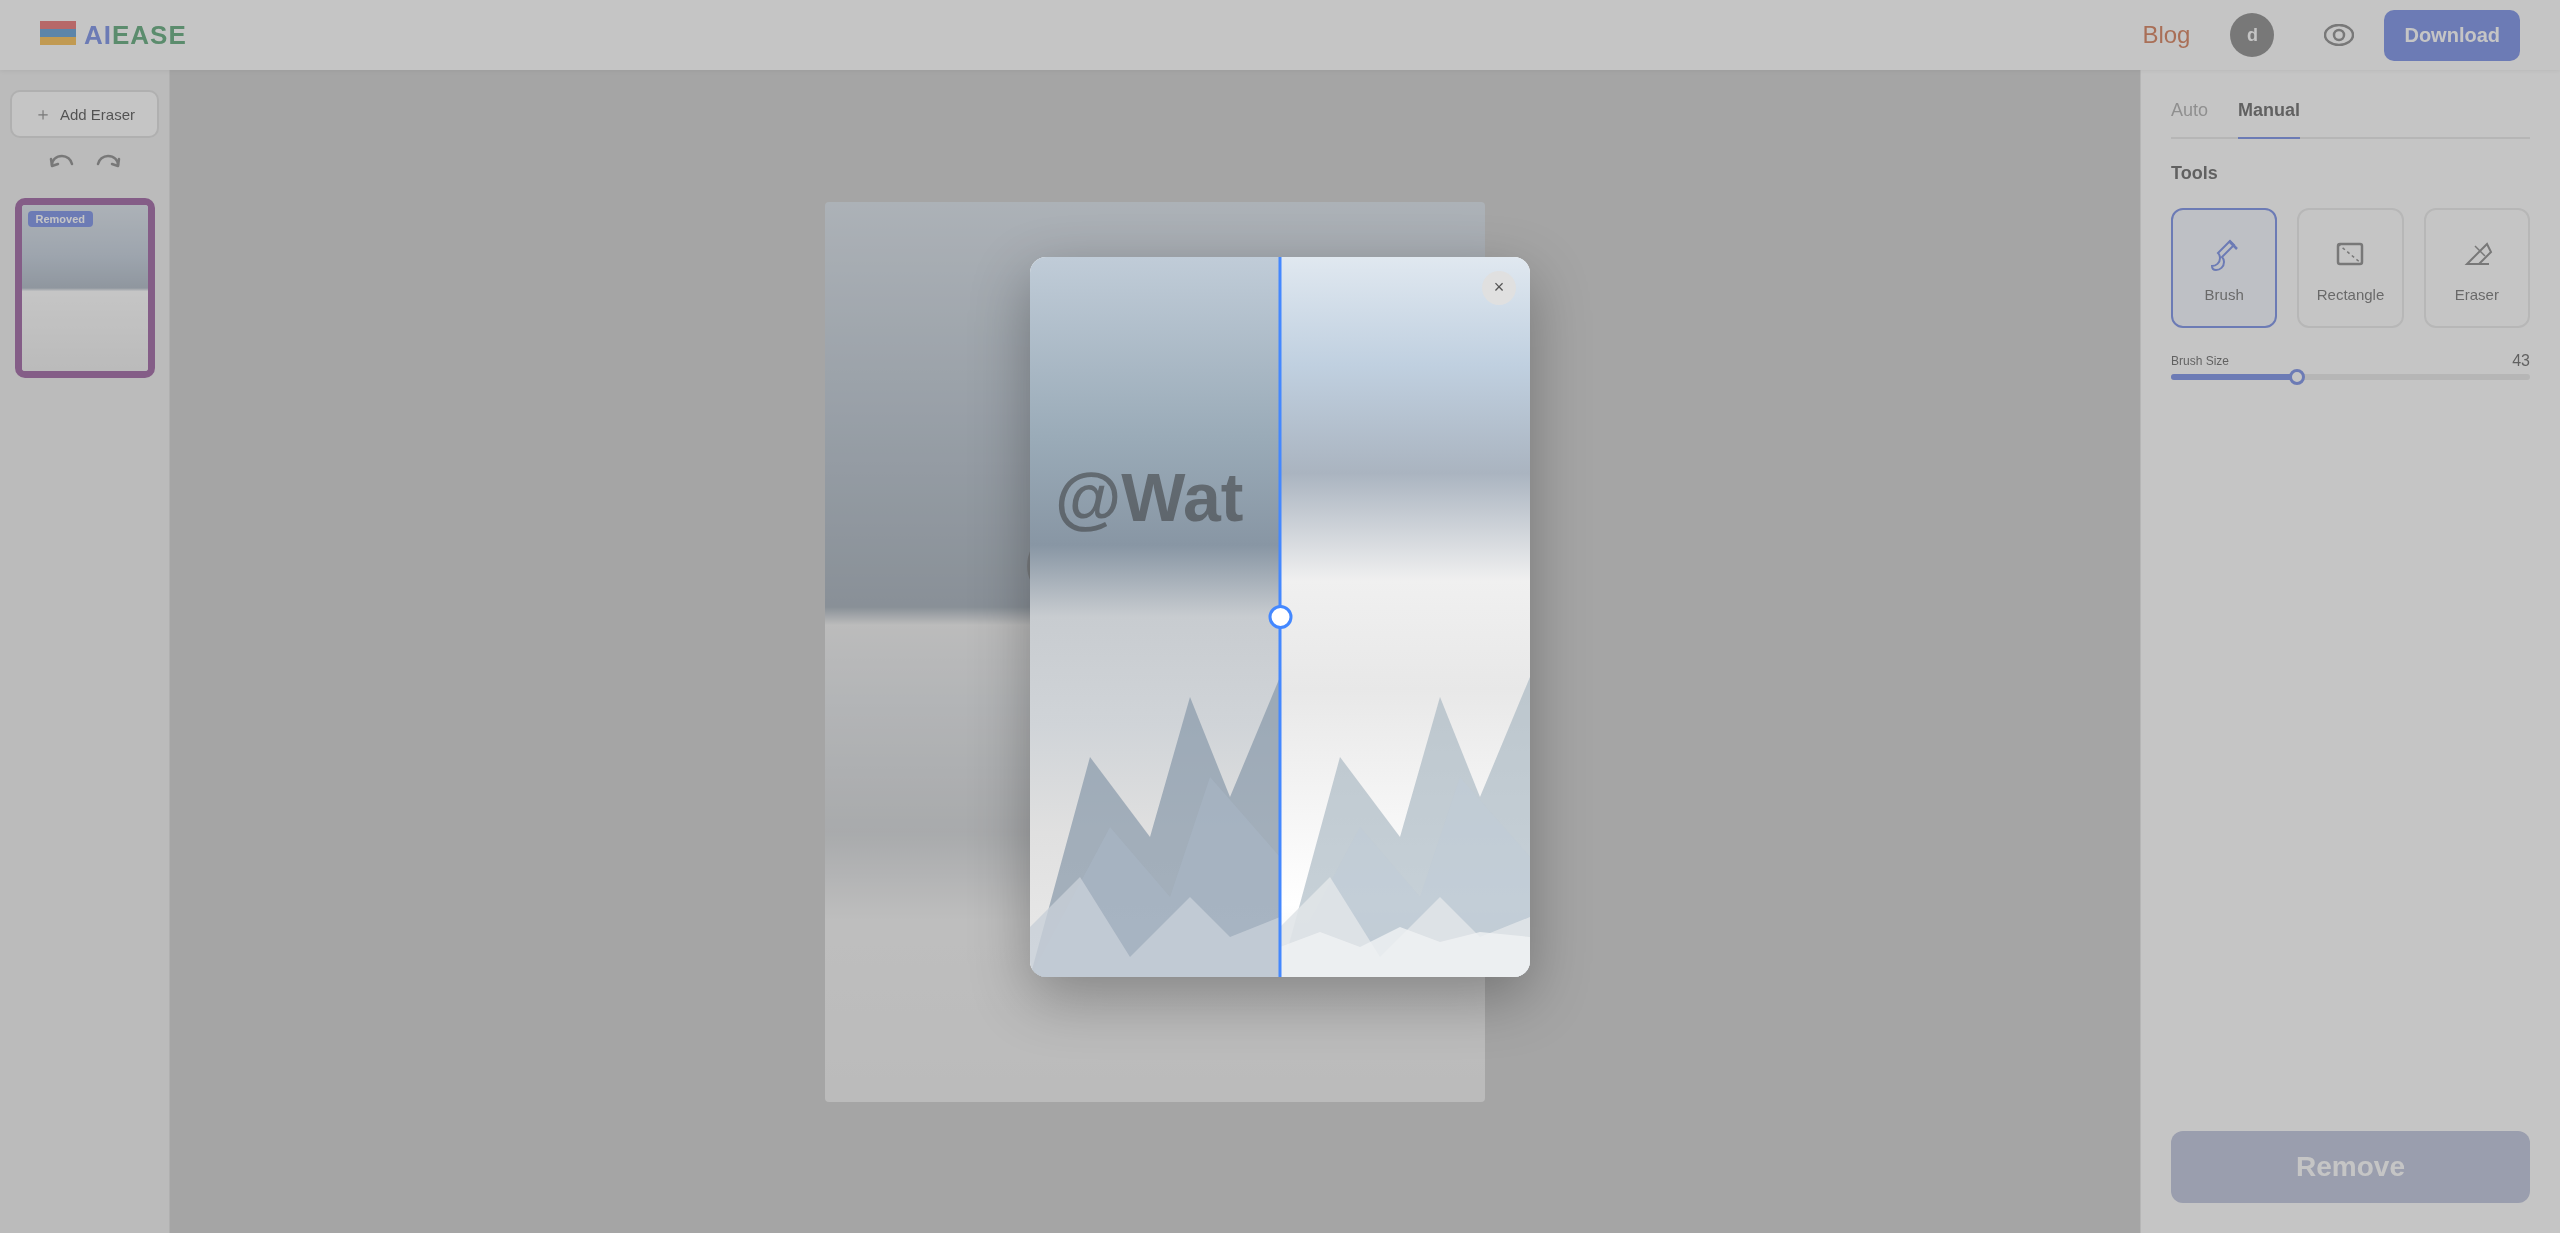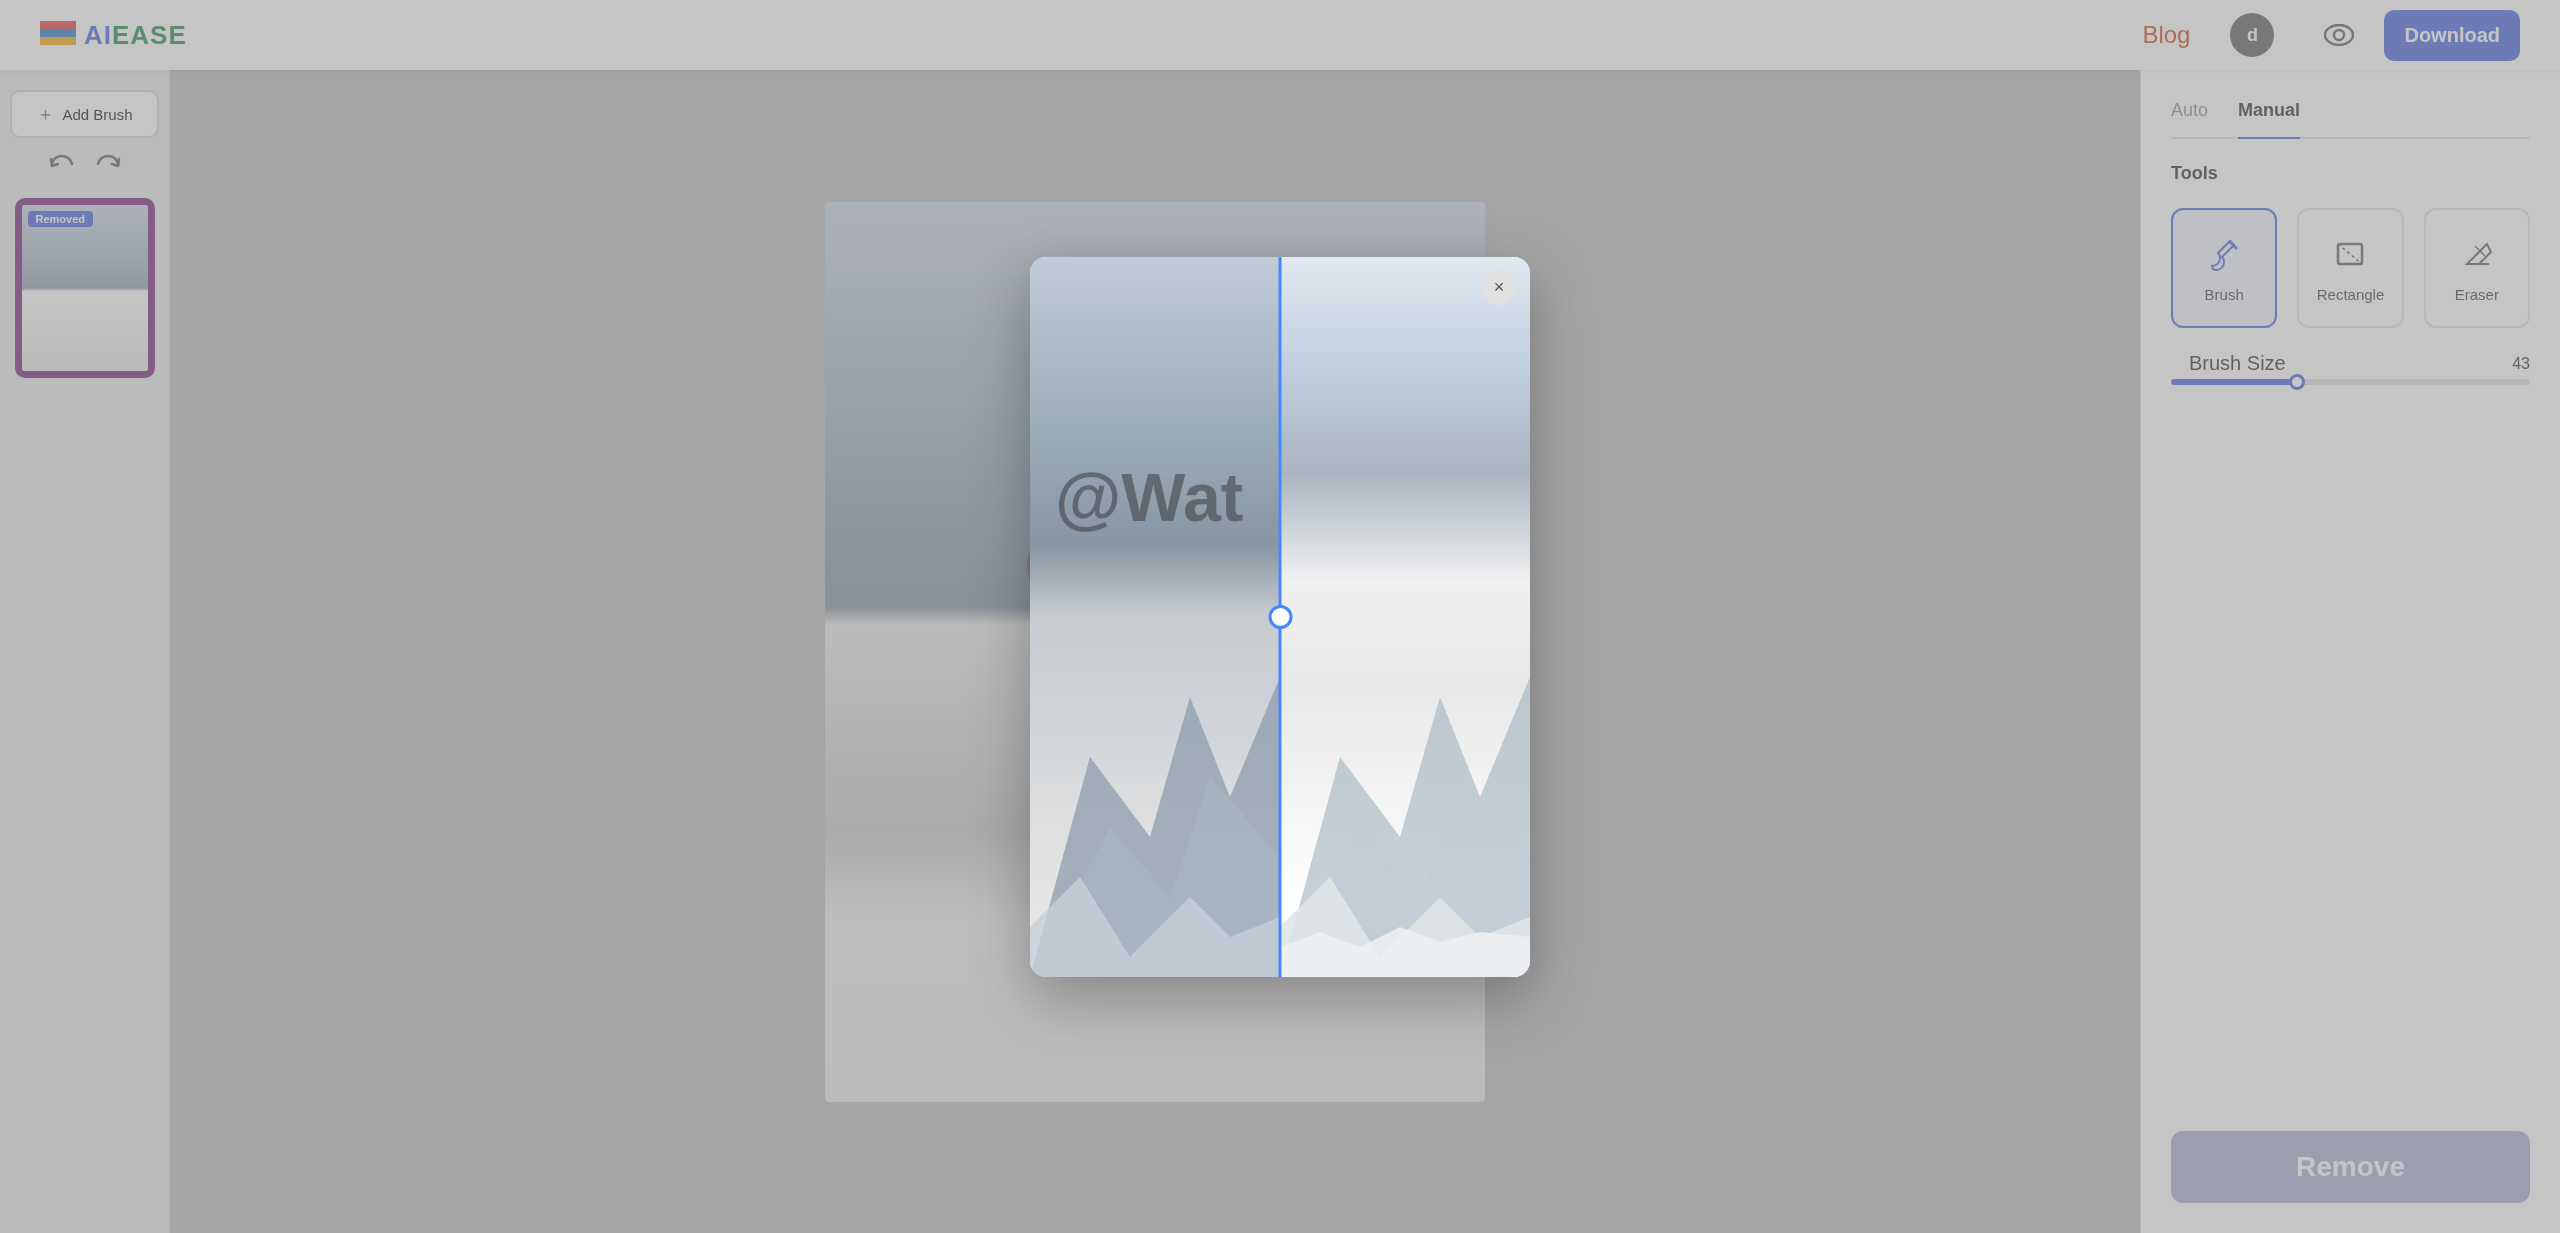--- a/index.html
+++ b/index.html
@@ -271,24 +271,23 @@
     .tool-card-label {
       font-size: 15px;
       color: #333;
     }
     .brush-size-row {
       display: flex;
       justify-content: space-between;
       align-items: center;
     }
     .brush-size-label {
-      font-size: 20px;
+      font-size: 12px;
       color: #222;
       font-weight: 500;
-      margin-left: 18px;
     }
     .brush-size-value {
       font-size: 16px;
       color: #222;
     }
     .slider-container {
       position: relative;
       height: 6px;
       background: #ddd;
       border-radius: 3px;
@@ -455,21 +454,21 @@
       <ellipse cx="15" cy="11" rx="14" ry="10" stroke="#555" stroke-width="2.5"></ellipse>
       <circle cx="15" cy="11" r="5" stroke="#555" stroke-width="2.5"></circle>
     </svg>
   </div>
   <button class="download-btn">Download</button>
 </div>
 
 <div class="left-sidebar">
   <button class="add-images-btn">
     <span style="font-size:18px;color:#555;">＋</span>
-    <span>Add Brush</span>
+    <span>Add Eraser</span>
   </button>
   <div class="undo-redo-row">
     <div class="icon-btn">
       <svg width="26" height="22" viewBox="0 0 26 22" fill="none">
         <path d="M3 11C3 6 7 2 13 2c5 0 9 3.5 10 8" stroke="#555" stroke-width="2.5" stroke-linecap="round"></path>
         <polyline points="2,5 3,12 9,10" stroke="#555" stroke-width="2.5" stroke-linecap="round" stroke-linejoin="round"></polyline>
       </svg>
     </div>
     <div class="icon-btn">
       <svg width="26" height="22" viewBox="0 0 26 22" fill="none">

